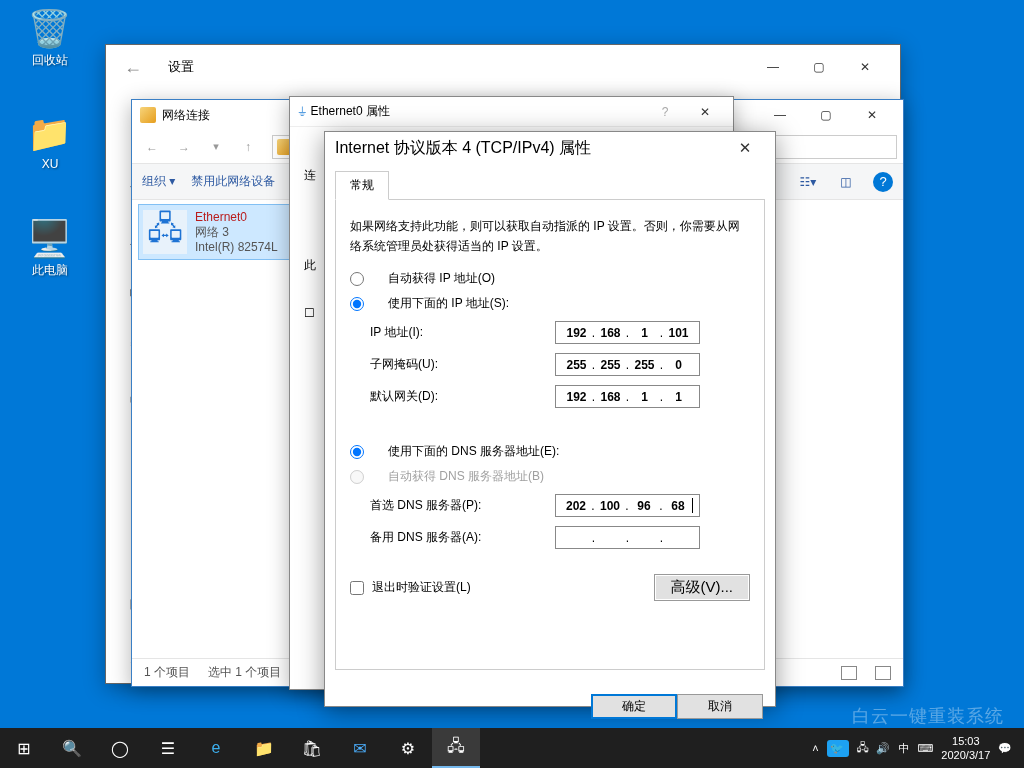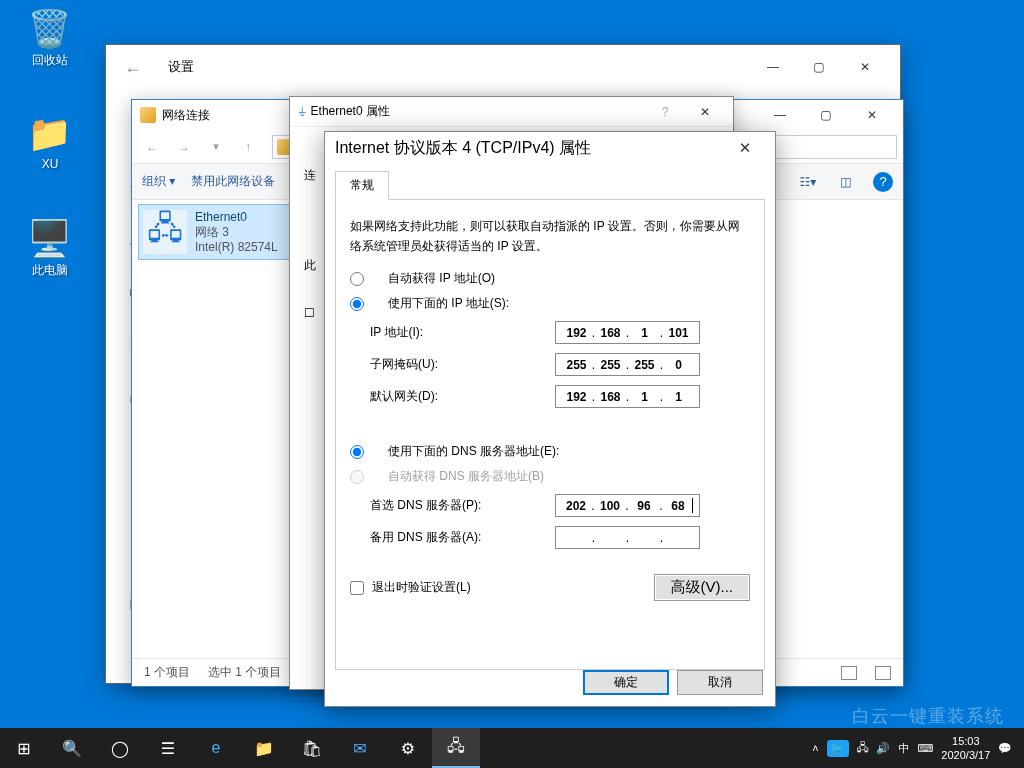--- a/index.html
+++ b/index.html
@@ -36,21 +36,21 @@
 .netconn-toolbar { height: 36px; border-bottom: 1px solid #e5e5e5; background: #f5f6f7; display: flex; align-items: center; padding: 0 10px; gap: 16px; font-size: 12px; color: #2e5aa2; }
 .netconn-toolbar .spacer { flex: 1; }
 .netconn-toolbar .tool-icon { width: 22px; height: 22px; display: flex; align-items: center; justify-content: center; color: #2e5aa2; border: 1px solid transparent; }
 .netconn-toolbar .help-icon { width: 20px; height: 20px; border-radius: 50%; background: #0078d7; color: white; display: flex; align-items: center; justify-content: center; font-size: 13px; }
 .netconn-content { display: flex; height: 458px; }
 .netconn-side { width: 2px; }
 .netconn-list { flex: 1; padding: 4px; }
 .adapter-item { width: 236px; height: 56px; display: flex; align-items: center; padding: 4px; background: #cde8ff; border: 1px solid #82c0f4; gap: 8px; }
 .adapter-item .adapter-icon { width: 44px; height: 44px; display: flex; align-items: center; justify-content: center; font-size: 32px; color: #1e73d4; background: #e8f2fb; }
 .adapter-item .adapter-info { font-size: 12px; line-height: 15px; color: #555; }
-.adapter-item .adapter-info .name { color: #0c4a6e; }
+.adapter-item .adapter-info .name { color: #b91c1c; }
 .netconn-status { height: 28px; border-top: 1px solid #e5e5e5; display: flex; align-items: center; padding: 0 12px; font-size: 12px; color: #555; gap: 18px; }
 .netconn-status .spacer { flex: 1; }
 .netconn-status .stat-icon { width: 16px; height: 14px; border: 1px solid #888; }
 
 
 .ethprops-window { position: absolute; left: 289px; top: 96px; width: 445px; height: 594px; background: #fff; border: 1px solid #888; box-shadow: 0 5px 20px rgba(0,0,0,0.3); }
 .ethprops-titlebar { height: 30px; display: flex; align-items: center; padding: 0 8px; background: white; border-bottom: 1px solid #eee; }
 .ethprops-titlebar .title { font-size: 12px; margin-left: 4px; }
 .ethprops-titlebar .win-controls { margin-left: auto; display: flex; }
 .ethprops-titlebar .win-controls div { width: 40px; height: 22px; display: flex; align-items: center; justify-content: center; color: #333; }
@@ -71,21 +71,21 @@
 .field-group { margin-left: 20px; margin-top: 2px; }
 .field-row { display: flex; align-items: center; font-size: 12px; margin: 9px 0; }
 .field-row .label { width: 185px; }
 .ip-input { width: 145px; height: 23px; border: 1px solid #888; display: flex; align-items: center; justify-content: center; font-size: 12px; letter-spacing: 0; padding: 0 6px; }
 .ip-input .oct { width: 28px; text-align: center; font-weight: bold; }
 .ip-input .dot { width: 6px; text-align: center; }
 .checkbox-row { display: flex; align-items: center; gap: 8px; font-size: 12px; margin-top: 30px; }
 .checkbox-row input { width: 14px; height: 14px; }
 .adv-row { display: flex; justify-content: flex-end; margin-top: -22px; }
 .adv-btn { padding: 3px 16px; font-size: 15px; border: 1px solid #999; background: #e1e1e1; box-shadow: inset 0 0 0 1px white; }
-.dialog-buttons { display: flex; justify-content: flex-end; gap: 8px; margin-top: 0; padding-right: 2px; }
+.dialog-buttons { display: flex; justify-content: flex-end; margin-top: 24px; padding-right: 2px; }
 .dlg-btn { width: 86px; height: 25px; font-size: 12px; border: 1px solid #999; background: #e1e1e1; display: flex; align-items: center; justify-content: center; }
 .dlg-btn.default { border: 2px solid #0078d7; background: #e1e1e1; }
 .cursor-caret { border-right: 1px solid black; height: 15px; display: inline-block; }
 
 
 .taskbar { position: absolute; left: 0; bottom: 0; width: 1024px; height: 40px; background: #1f1f1f; display: flex; align-items: stretch; }
 .taskbar .tb-item { width: 48px; display: flex; align-items: center; justify-content: center; color: white; font-size: 16px; }
 .taskbar .tb-item.active { background: #3a3a3a; border-bottom: 2px solid #76b9ed; }
 .taskbar .spacer { flex: 1; }
 .taskbar .tray { display: flex; align-items: center; color: white; font-size: 11px; gap: 8px; padding-right: 12px; }

